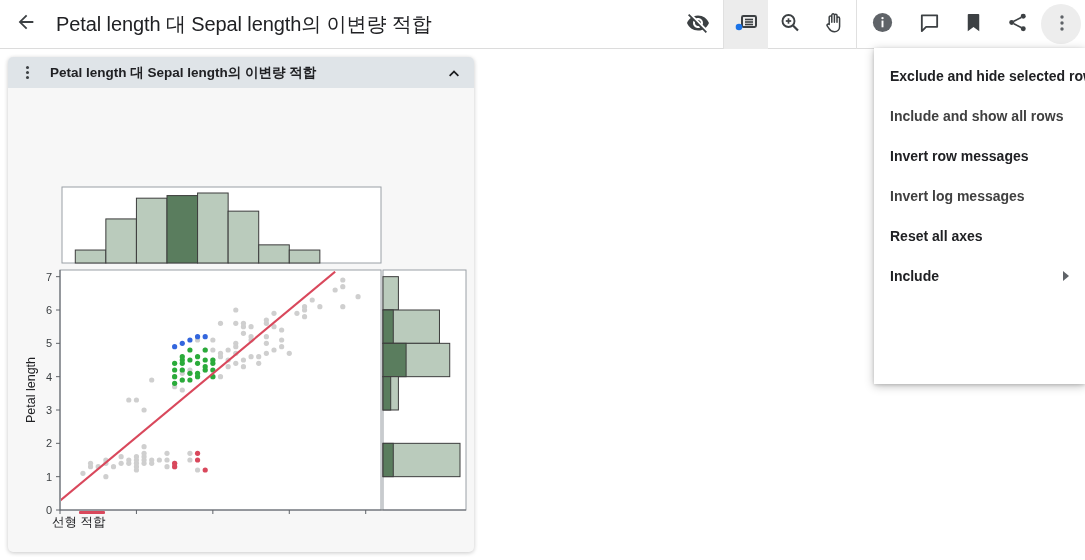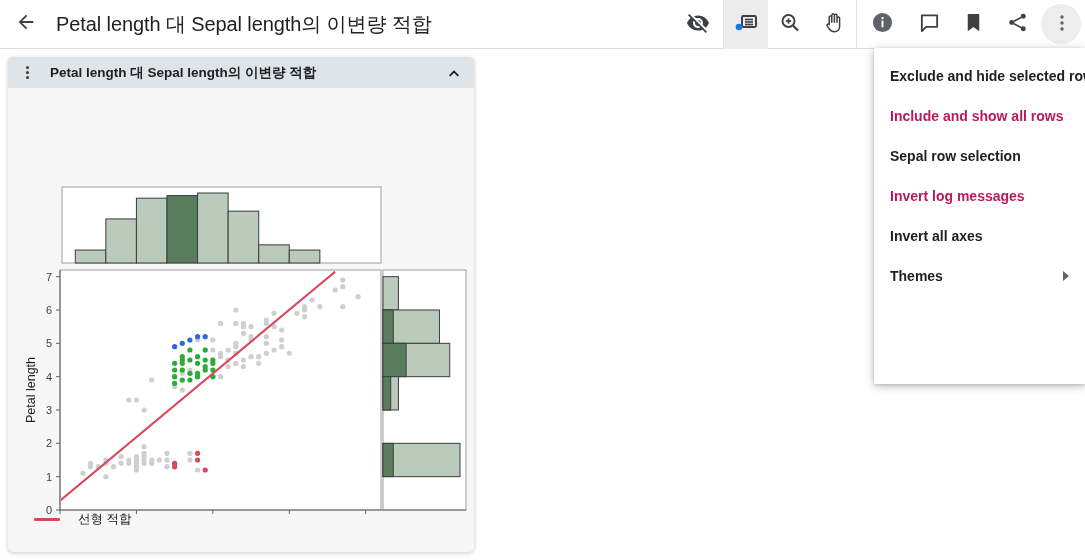--- a/index.html
+++ b/index.html
@@ -68,21 +68,21 @@
   .menu-item {
     height: 40px;
     display: flex; align-items: center;
     padding-left: 16px; padding-right: 14px;
     font-size: 14px; font-weight: bold;
     color: #202124;
     cursor: pointer;
     white-space: nowrap;
   }
   .menu-item.disabled {
-    color: #be185d; cursor: default;
+    color: #404040; cursor: default;
   }
   .menu-label { flex: 1; }
   .submenu-arrow {
     width: 0; height: 0;
     border-left: 6px solid #5f6368;
     border-top: 5px solid transparent;
     border-bottom: 5px solid transparent;
     margin-right: 2px;
   }
 
@@ -122,21 +122,21 @@
   #collapse-chevron { cursor: pointer; display:flex; align-items:center; }
 
   #card-body { position: relative; width: 466px; height: 464px; }
 
   
   #plot { position: absolute; left: 0; top: 0; }
 
   
   #legend {
     position: absolute; left: 26px; top: 423px;
-    display: flex; align-items: center;
+    display: flex; align-items: flex-end; flex-direction: column;
   }
   #legend-swatch {
     width: 26px; height: 3px; background: #d9485c;
     border-radius: 1px;
   }
   #legend-label {
     margin-left: 18px; font-size: 12.5px; color: #202124;
   }
 </style>
 </head>
@@ -252,30 +252,30 @@
 </div>
 
 <div id="dropdown">
   <div class="menu-item">
     <span class="menu-label">Exclude and hide selected rows</span>
   </div>
   <div class="menu-item disabled">
     <span class="menu-label">Include and show all rows</span>
   </div>
   <div class="menu-item">
-    <span class="menu-label">Sepal row selection</span>
+    <span class="menu-label">Invert row messages</span>
   </div>
   <div class="menu-item disabled">
     <span class="menu-label">Invert log messages</span>
   </div>
   <div class="menu-item">
-    <span class="menu-label">Invert all axes</span>
+    <span class="menu-label">Reset all axes</span>
   </div>
   <div class="menu-item">
-    <span class="menu-label">Themes</span>
+    <span class="menu-label">Include</span>
     <span class="submenu-arrow"></span>
   </div>
 </div>
 
 <div id="card">
 
   <div id="card-header">
     <div id="card-kebab">
       <i></i>
         <i></i>

